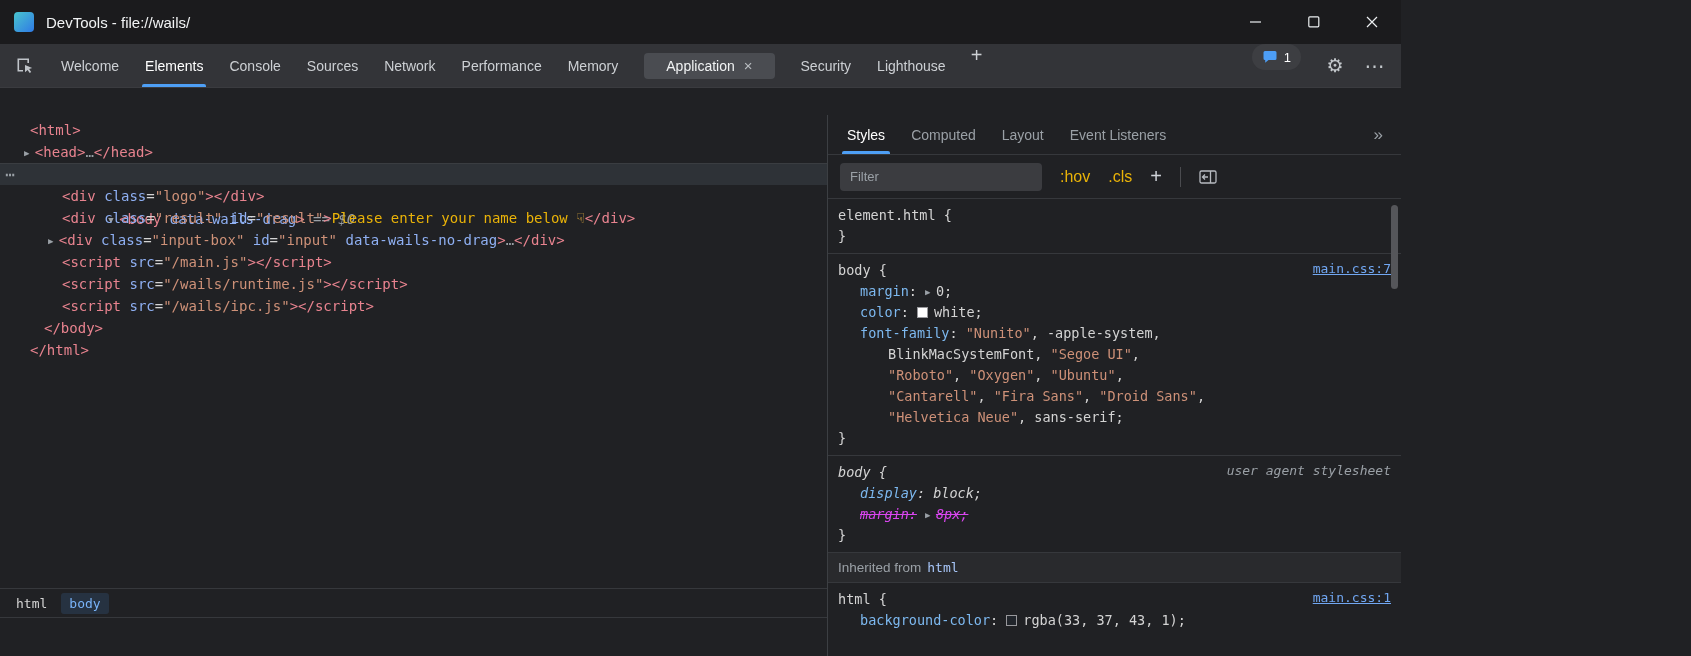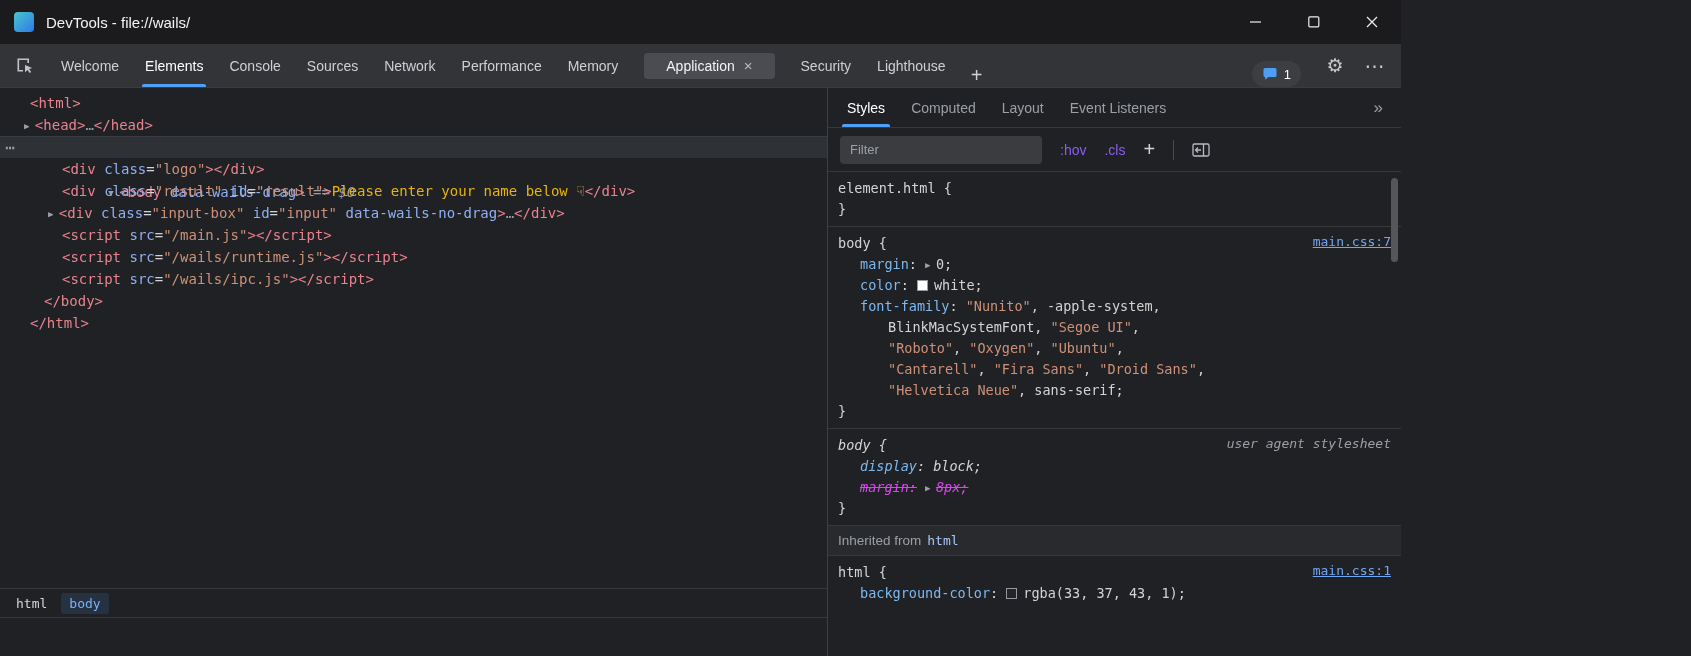--- a/index.html
+++ b/index.html
@@ -18,21 +18,21 @@
   .app-icon {
     width: 20px; height: 20px; border-radius: 4px; margin: 0 12px 0 14px;
     background: linear-gradient(135deg, #49c5cf, #2f7ae5);
   }
   .title-text { font-size: 15px; color: #f1f3f4; }
   .win-controls { margin-left: auto; display: flex; height: 100%; }
   .win-btn { width: 58px; height: 100%; display: flex; align-items: center; justify-content: center; }
 
   
   .tabbar {
-    flex: 0 0 44px; background: #333438; display: flex; align-items: flex-end;
+    flex: 0 0 44px; background: #333438; display: flex; align-items: flex-start;
     border-bottom: 1px solid #3a3b3f;
   }
   .inspect-btn { width: 48px; height: 100%; display: flex; align-items: center; justify-content: center; }
   .tab {
     height: 100%; display: flex; align-items: center; padding: 0 13px;
     color: #cdd0d4; font-size: 14px; position: relative; white-space: nowrap;
   }
   .tab.active { color: #ffffff; }
   .tab.active::after {
     content: ""; position: absolute; left: 10px; right: 10px; bottom: 0;
@@ -48,21 +48,21 @@
   .issues-pill {
     display: flex; align-items: center; gap: 6px; background: #3d3e42;
     border-radius: 13px; height: 26px; padding: 0 10px; margin-right: 14px;
   }
   .issues-pill span { color: #ffffff; font-size: 13px; }
   .icon-btn { width: 40px; height: 100%; display: flex; align-items: center; justify-content: center;
     color: #c3c7cb; font-size: 19px; }
   .more-btn { font-size: 20px; letter-spacing: 1px; margin-right: 6px; }
 
   
-  .main { flex: 1; display: flex; min-height: 0; }
+  .main { flex: 1; display: flex; min-height: 0; margin-top: 27px; }
 
   
   .elements-panel {
     flex: 1; min-width: 0; border-right: 1px solid #3c3f43;
     display: flex; flex-direction: column; position: relative;
   }
   .dom-tree {
     flex: 1; padding-top: 4px; overflow: hidden;
     font-family: "DejaVu Sans Mono", "Liberation Mono", monospace; font-size: 14px;
   }
@@ -105,21 +105,21 @@
   .filter-row {
     flex: 0 0 44px; display: flex; align-items: center; gap: 18px;
     padding: 0 12px; border-bottom: 1px solid #36383c;
   }
   .filter-input {
     width: 202px; height: 28px; background: #3b3c40; border: none; border-radius: 4px;
     color: #d4d4d4; padding: 0 10px; font-size: 13px; outline: none;
     font-family: "Liberation Sans", sans-serif;
   }
   .filter-input::placeholder { color: #9aa0a6; }
-  .tool-btn { color: #8b5cf6; font-size: 14px; }
+  .tool-btn { color: #eab308; font-size: 16px; }
   .plus-btn { font-size: 20px; color: #cfd3d8; }
   .v-sep { width: 1px; height: 20px; background: #4a4b4f; }
 
   .styles-scroll {
     flex: 1; overflow: hidden; position: relative;
     font-family: "DejaVu Sans Mono", "Liberation Mono", monospace; font-size: 13.5px;
   }
   .sec { border-bottom: 1px solid #36383c; padding: 6px 0; position: relative; }
   .sec.last { border-bottom: none; }
   .sline { height: 21px; line-height: 21px; white-space: pre; padding-left: 10px; }

